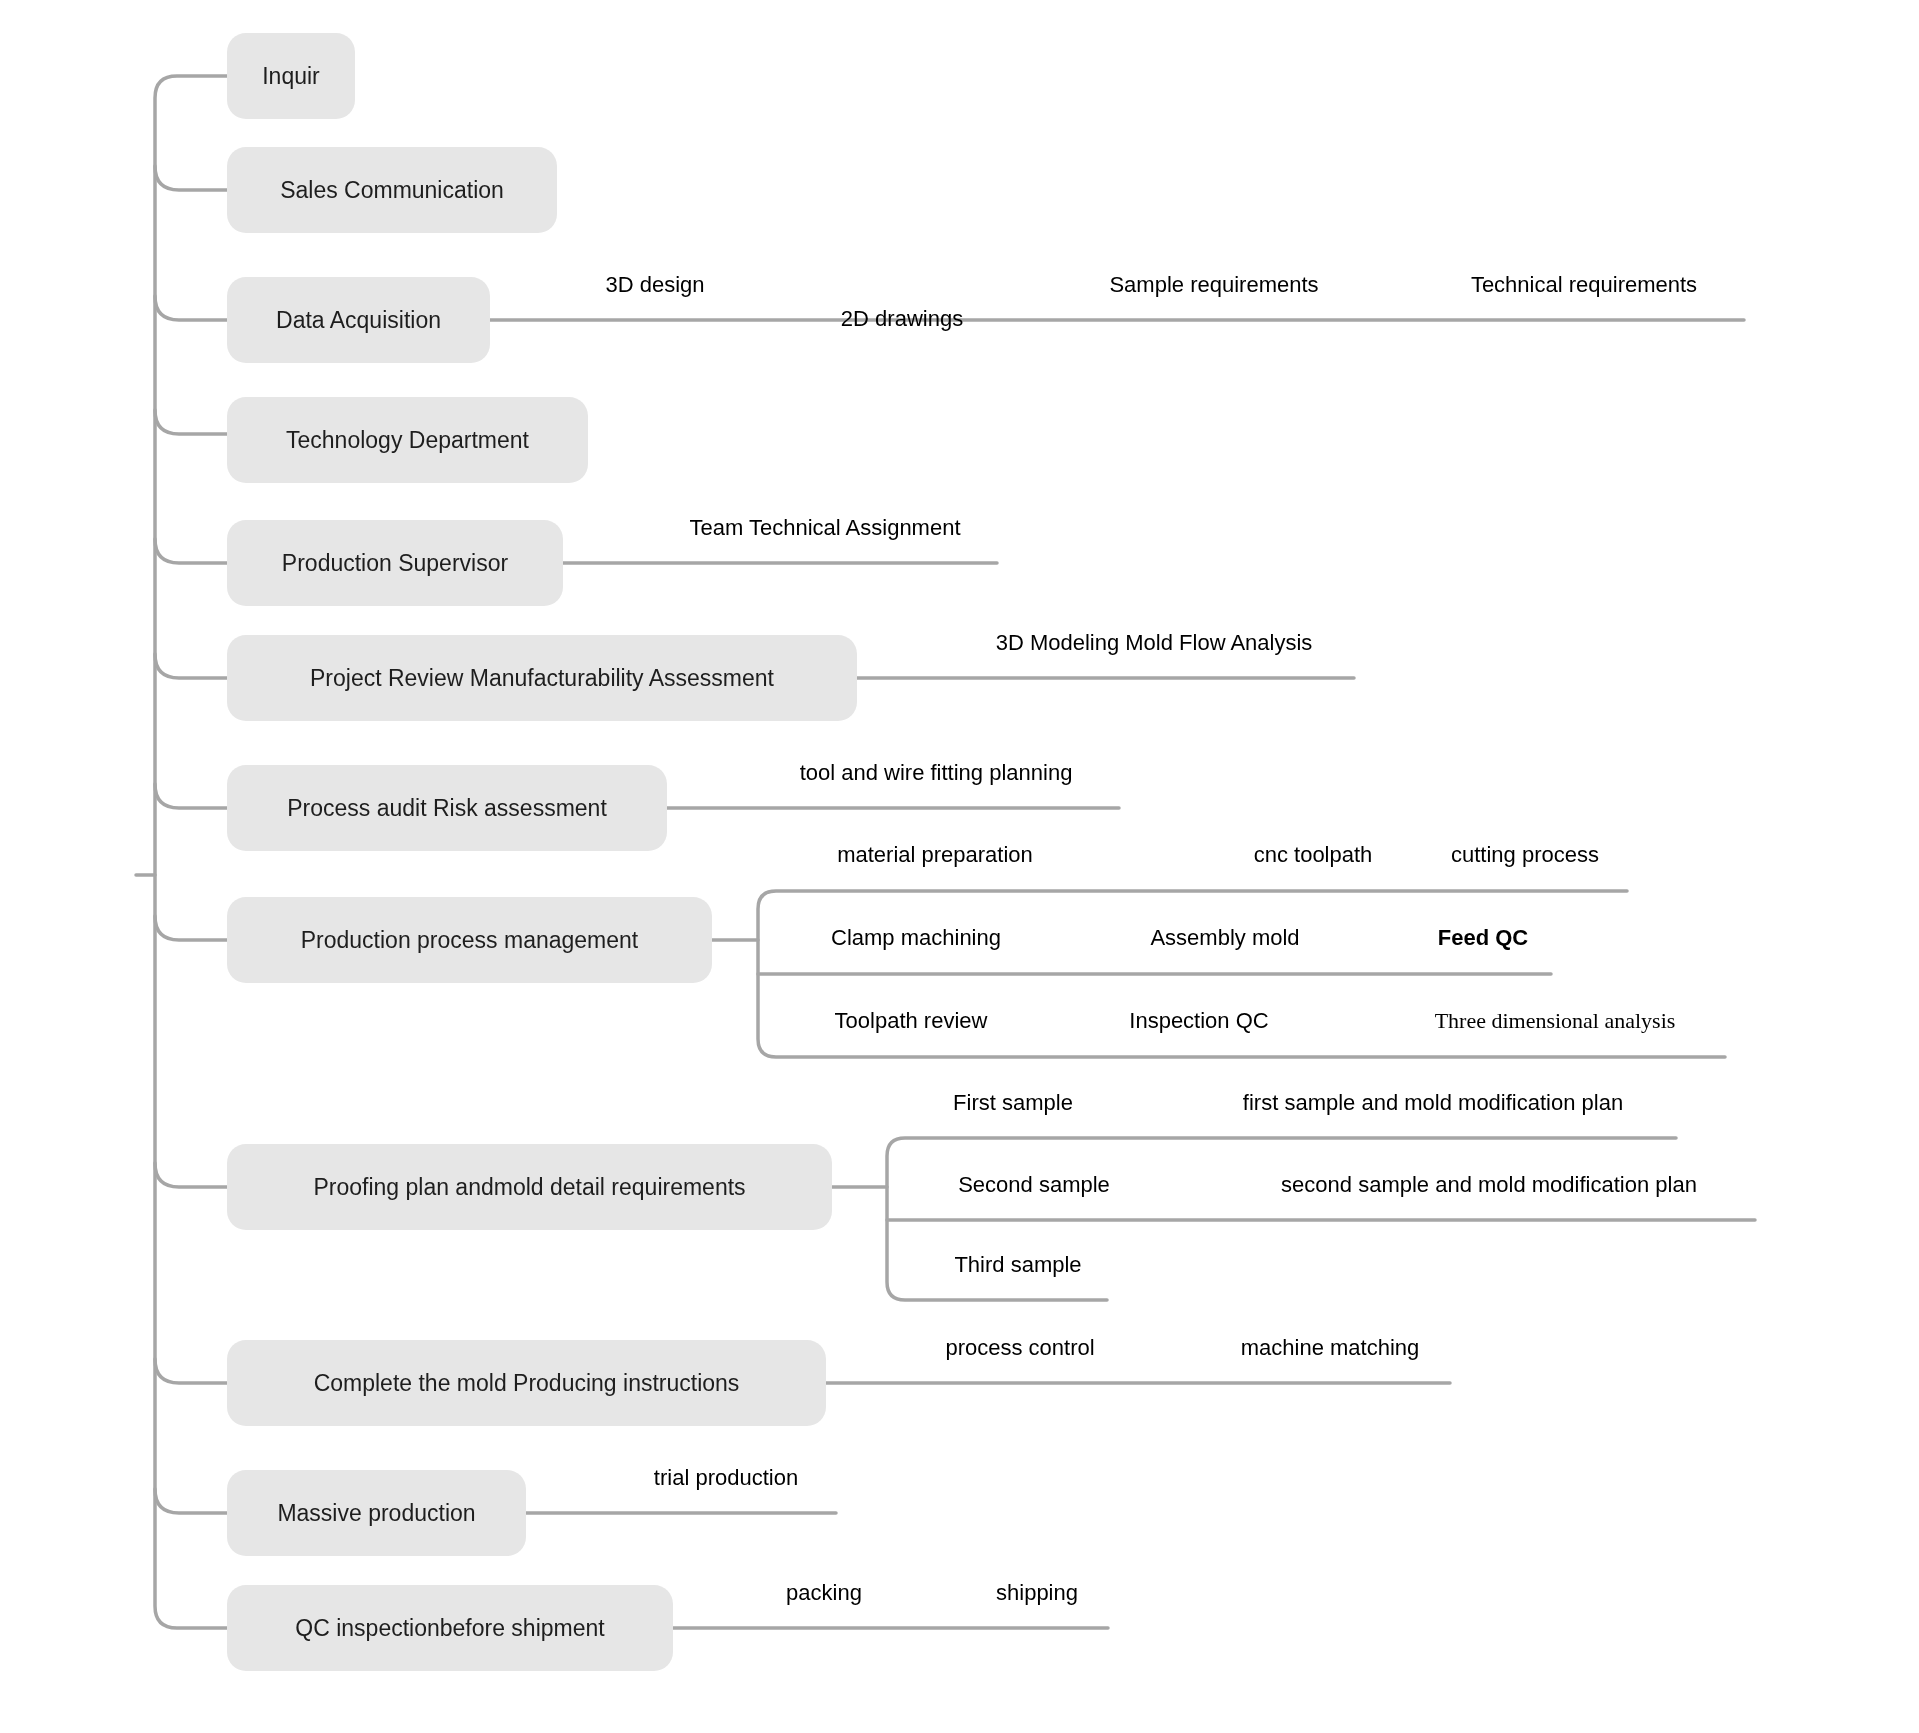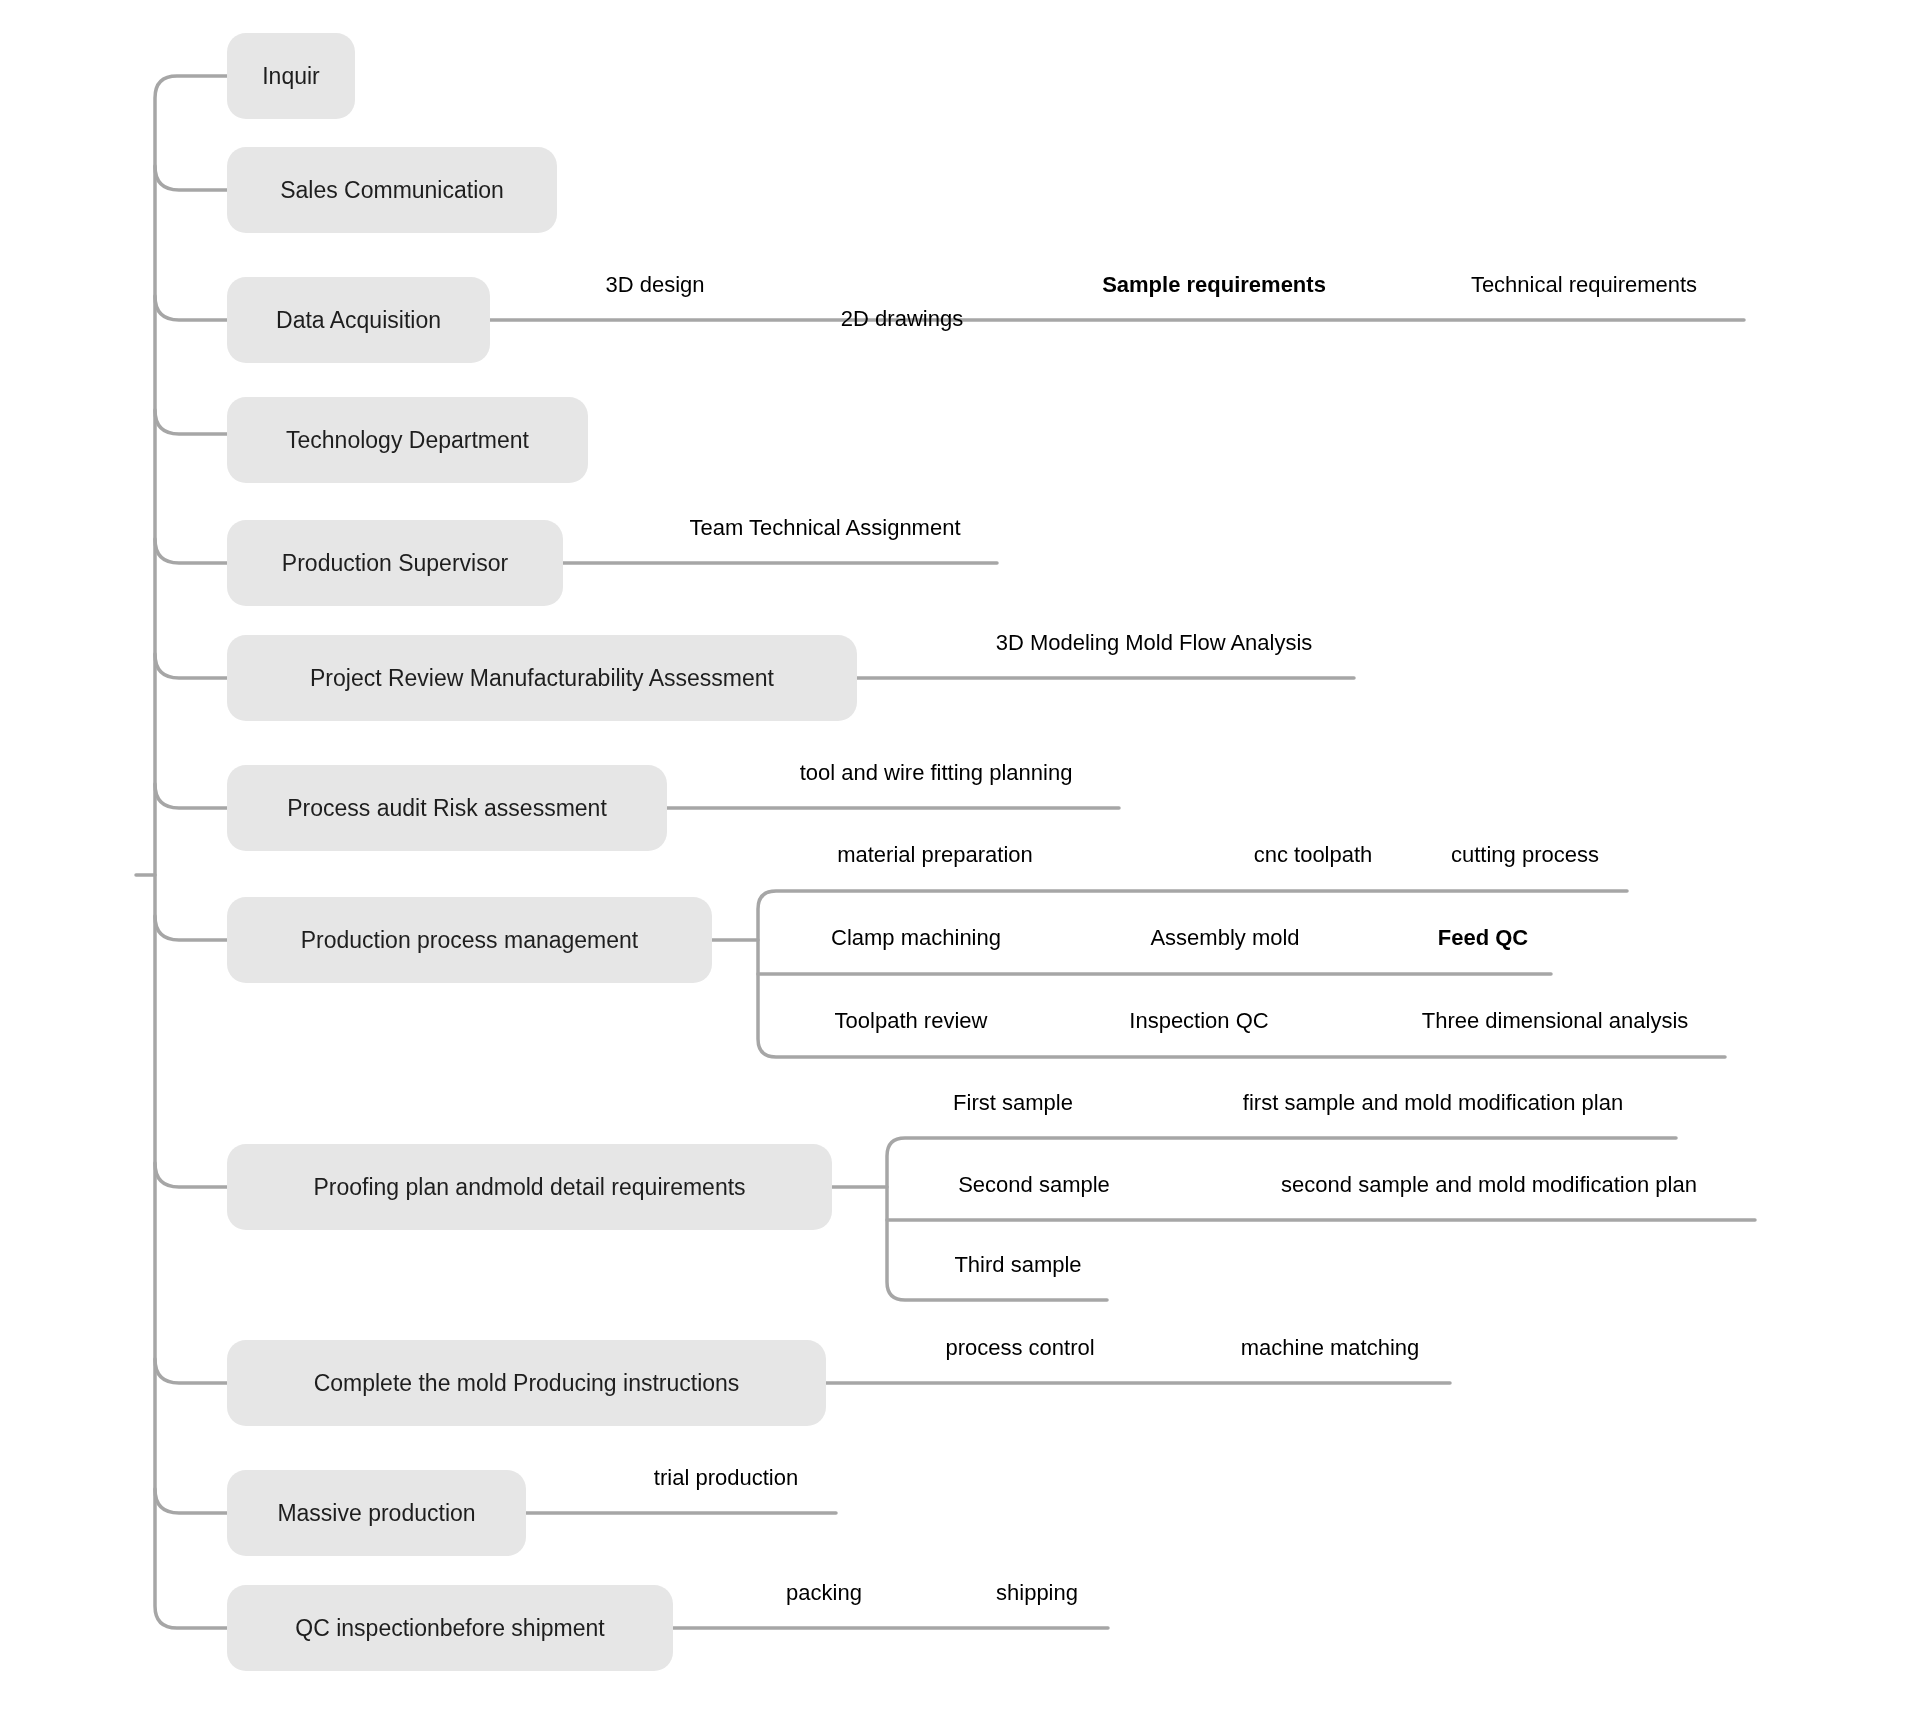--- a/index.html
+++ b/index.html
@@ -121,38 +121,38 @@
     </div>
   <div class="node" style="left:227px; top:1470px; width:299px;">
       <span>Massive production</span>
     </div>
   <div class="node" style="left:227px; top:1585px; width:446px;">
       <span>QC inspectionbefore shipment</span>
     </div>
 
   <span class="leaf" style="left:655px;  top:285px;">3D design</span>
   <span class="leaf" style="left:902px;  top:280px;margin-top:39px;">2D drawings</span>
-  <span class="leaf" style="left:1214px; top:285px;font-weight:bold;">Sample requirements</span>
+  <span class="leaf" style="left:1214px; top:285px;">Sample requirements</span>
   <span class="leaf" style="left:1584px; top:285px;">Technical requirements</span>
 
   <span class="leaf" style="left:825px;  top:528px;">Team Technical Assignment</span>
 
   <span class="leaf" style="left:1154px; top:643px;">3D Modeling Mold Flow Analysis</span>
 
   <span class="leaf" style="left:936px;  top:773px;">tool and wire fitting planning</span>
 
   <span class="leaf" style="left:935px;  top:855px;">material preparation</span>
   <span class="leaf" style="left:1313px; top:855px;">cnc toolpath</span>
   <span class="leaf" style="left:1525px; top:855px;">cutting process</span>
   <span class="leaf" style="left:916px;  top:938px;">Clamp machining</span>
   <span class="leaf" style="left:1225px; top:938px;">Assembly mold</span>
   <span class="leaf" style="left:1483px; top:938px;font-weight:bold;">Feed QC</span>
   <span class="leaf" style="left:911px;  top:1021px;text-align:right;">Toolpath review</span>
   <span class="leaf" style="left:1199px; top:1021px;">Inspection QC</span>
-  <span class="leaf" style="left:1555px; top:1021px;">Three dimensional analysis</span>
+  <span class="leaf" style="left:1555px; top:1021px;font-family:Liberation Serif, serif;">Three dimensional analysis</span>
 
   <span class="leaf" style="left:1013px; top:1103px;">First sample</span>
   <span class="leaf" style="left:1433px; top:1103px;">first sample and mold modification plan</span>
   <span class="leaf" style="left:1034px; top:1185px;">Second sample</span>
   <span class="leaf" style="left:1489px; top:1185px;">second sample and mold modification plan</span>
   <span class="leaf" style="left:1018px; top:1265px;">Third sample</span>
 
   <span class="leaf" style="left:1020px; top:1348px;">process control</span>
   <span class="leaf" style="left:1330px; top:1348px;">machine matching</span>
 

